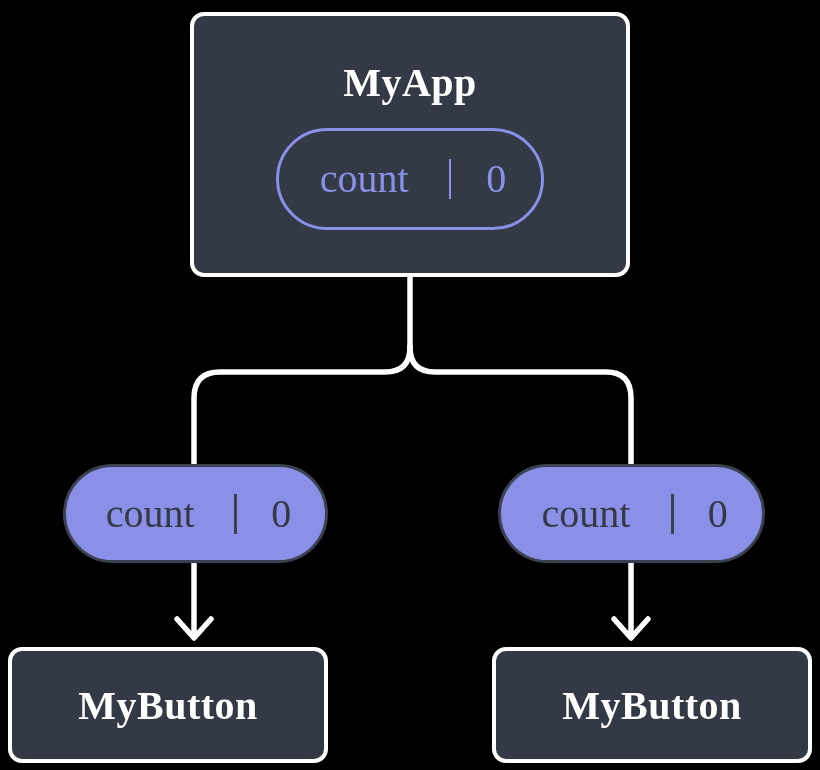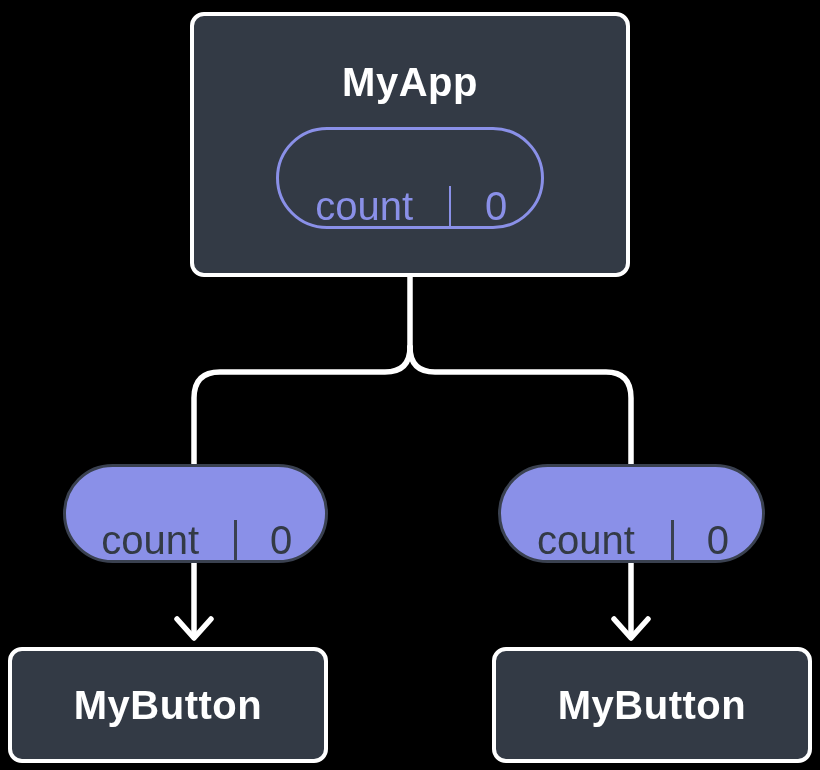--- a/index.html
+++ b/index.html
@@ -8,39 +8,39 @@
     --node-border:#FFFFFF;
     --label-text:#FFFFFF;
     --accent-purple:#8A90E8;
     --pill-dark-border:#3A4150;
     --pill-dark-text:#333A45;
     --connector:#FFFFFF;
   }
   html,body{margin:0;padding:0;background:var(--background);}
   .stage{
     position:relative;width:820px;height:770px;background:var(--background);
-    font-family:Liberation Sans, sans-serif;overflow:hidden;
+    font-family:Liberation Serif, serif;overflow:hidden;
   }
   .wires{position:absolute;left:0;top:0;z-index:1;}
   .node{
     position:absolute;box-sizing:border-box;z-index:2;
     background:var(--node-fill);
     border:4px solid var(--node-border);
     border-radius:14px;
     display:flex;flex-direction:column;align-items:center;justify-content:center;
   }
   .node-label{
     color:var(--label-text);font-size:40px;font-weight:700;letter-spacing:.5px;
   }
   #myapp-node{left:190px;top:12px;width:440px;height:265px;gap:22px;}
   #mybutton-node-left{left:8px;top:647px;width:320px;height:116px;}
   #mybutton-node-right{left:492px;top:647px;width:320px;height:116px;}
 
   .pill{
-    box-sizing:border-box;display:flex;align-items:flex-end;
+    box-sizing:border-box;display:flex;align-items:center;
     border-radius:60px;overflow:hidden;
   }
   .pill-cell{flex:0 0 65%;display:flex;align-items:center;justify-content:center;}
   .pill-cell.val{flex:1;}
   .pill-text{font-size:40px;font-weight:400;line-height:1;}
 
   .pill-outline{
     width:268px;height:102px;border-radius:51px;
     border:3px solid var(--accent-purple);
     color:var(--accent-purple);

